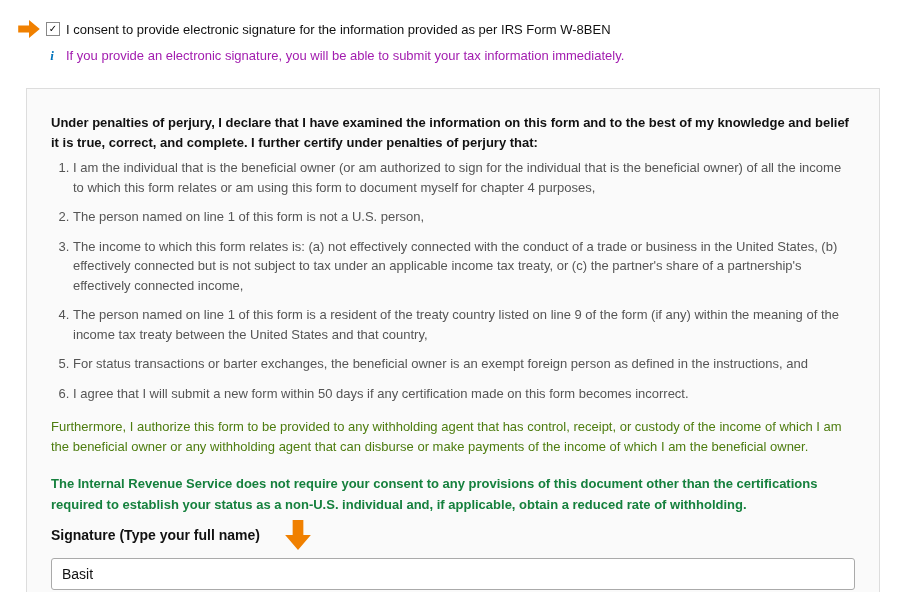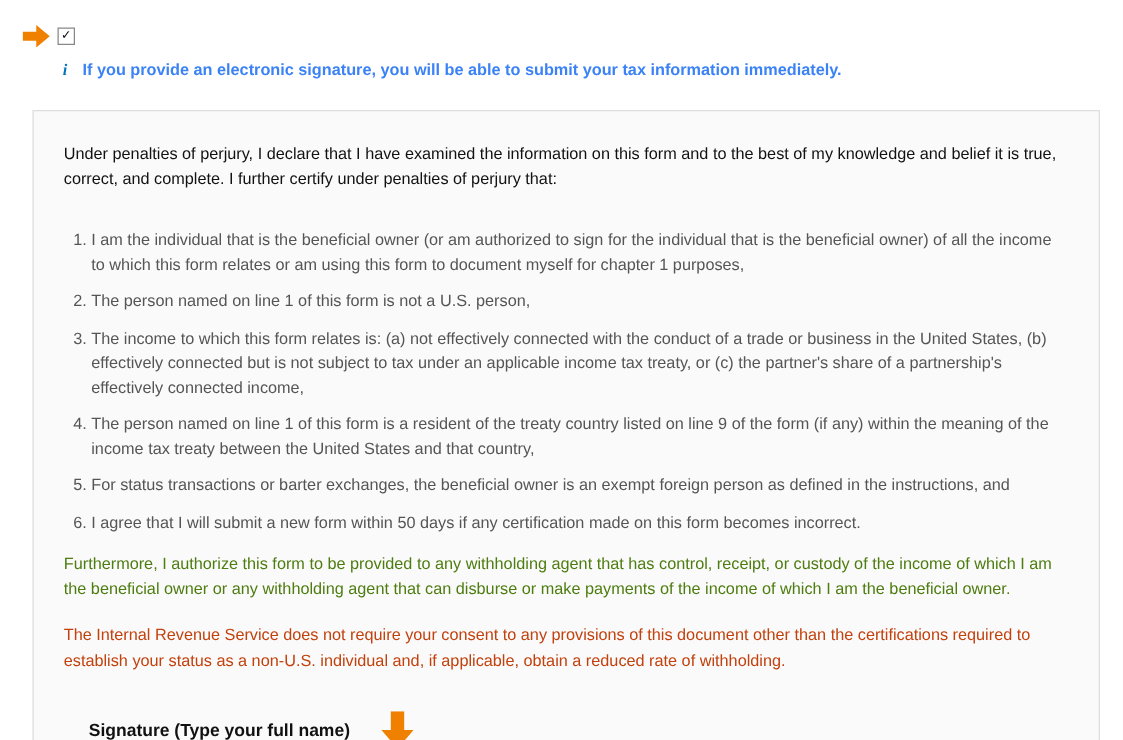--- a/index.html
+++ b/index.html
@@ -54,34 +54,33 @@
   .info-icon {
     color: #0073bb;
     font-style: italic;
     font-weight: bold;
     font-family: Georgia, serif;
     flex-shrink: 0;
     width: 12px;
     text-align: center;
   }
   .info-text {
-    color: #3b82f6;
+    color: #a21caf;
     font-size: 13px;
-    font-weight: bold;
   }
   .panel {
     border: 1px solid #ddd;
     background: #fafafa;
     padding: 24px 24px 10px 24px;
     margin-left: 8px;
   }
   .perjury-intro {
-    font-weight: normal;
+    font-weight: bold;
     color: #111;
-    margin-bottom: 30px;
+    margin-bottom: 6px;
     line-height: 1.5;
   }
   ol.cert-list {
     margin: 0 0 14px 0;
     padding-left: 22px;
     color: #555;
   }
   ol.cert-list li {
     margin-bottom: 10px;
     line-height: 1.5;
@@ -89,67 +88,67 @@
   }
   ol.cert-list li::marker {
     color: #555;
   }
   .furthermore {
     color: #4d7c0f;
     line-height: 1.5;
     margin-bottom: 18px;
   }
   .irs-note {
-    font-weight: normal;
-    color: #c2410c;
+    font-weight: bold;
+    color: #15803d;
     line-height: 1.6;
-    margin-bottom: 29px;
+    margin-bottom: 4px;
   }
   .sig-row {
     display: flex;
     align-items: center;
     gap: 24px;
     margin-bottom: 8px;
   }
   .sig-label {
     font-weight: bold;
     font-size: 14px;
     color: #111;
-    margin-left: 20px;
   }
   .sig-input {
     width: 100%;
     padding: 7px 10px;
     border: 1px solid #aaa;
     border-radius: 3px;
     font-size: 14px;
     color: #111;
     background: #fff;
   }
 </style>
 </head>
 <body>
 
 <div class="top-row">
   <svg class="arrow-right" viewBox="0 0 24 20">
     <path d="M0 6 L12 6 L12 0 L24 10 L12 20 L12 14 L0 14 Z" fill="#f08000"></path>
   </svg>
   <span class="checkbox">✓</span>
+  <span class="consent-label">I consent to provide electronic signature for the information provided as per IRS Form W-8BEN</span>
 </div>
 
 <div class="info-row">
   <span class="info-icon">i</span>
   <span class="info-text">If you provide an electronic signature, you will be able to submit your tax information immediately.</span>
 </div>
 
 <div class="panel">
   <div class="perjury-intro">Under penalties of perjury, I declare that I have examined the information on this form and to the best of my knowledge and belief it is true, correct, and complete. I further certify under penalties of perjury that:</div>
 
   <ol class="cert-list">
-    <li>I am the individual that is the beneficial owner (or am authorized to sign for the individual that is the beneficial owner) of all the income to which this form relates or am using this form to document myself for chapter 1 purposes,</li>
+    <li>I am the individual that is the beneficial owner (or am authorized to sign for the individual that is the beneficial owner) of all the income to which this form relates or am using this form to document myself for chapter 4 purposes,</li>
     <li>The person named on line 1 of this form is not a U.S. person,</li>
     <li>The income to which this form relates is: (a) not effectively connected with the conduct of a trade or business in the United States, (b) effectively connected but is not subject to tax under an applicable income tax treaty, or (c) the partner's share of a partnership's effectively connected income,</li>
     <li>The person named on line 1 of this form is a resident of the treaty country listed on line 9 of the form (if any) within the meaning of the income tax treaty between the United States and that country,</li>
     <li>For status transactions or barter exchanges, the beneficial owner is an exempt foreign person as defined in the instructions, and</li>
     <li>I agree that I will submit a new form within 50 days if any certification made on this form becomes incorrect.</li>
   </ol>
 
   <div class="furthermore">Furthermore, I authorize this form to be provided to any withholding agent that has control, receipt, or custody of the income of which I am the beneficial owner or any withholding agent that can disburse or make payments of the income of which I am the beneficial owner.</div>
 
   <div class="irs-note">The Internal Revenue Service does not require your consent to any provisions of this document other than the certifications required to establish your status as a non-U.S. individual and, if applicable, obtain a reduced rate of withholding.</div>

